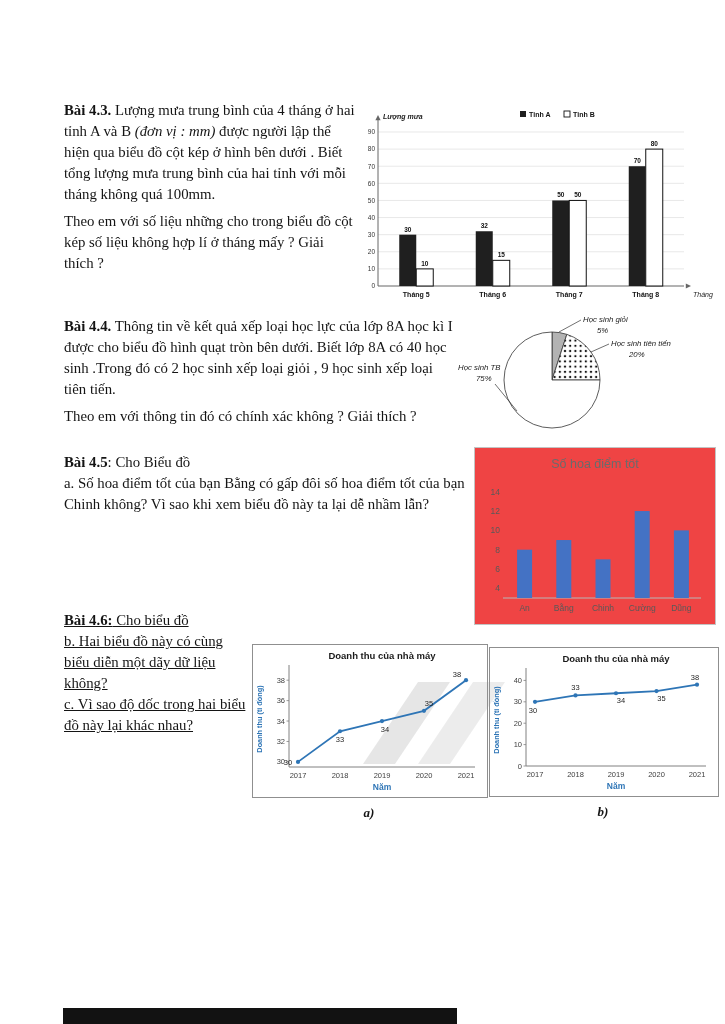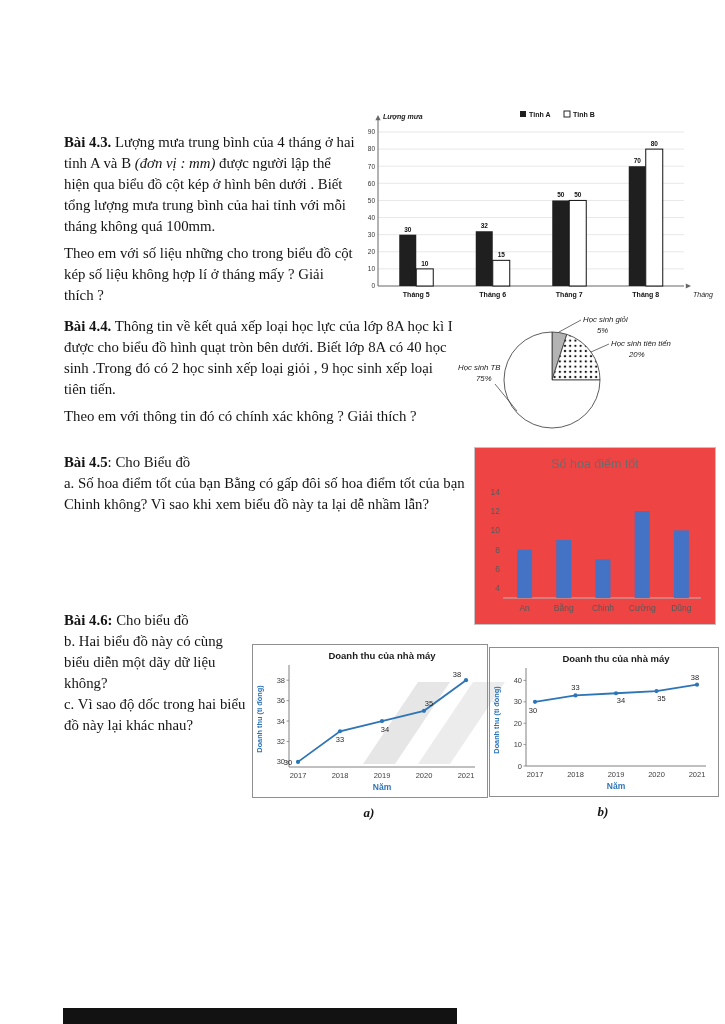--- a/index.html
+++ b/index.html
@@ -24,21 +24,21 @@
 
 <div class="page">
 
   <div class="wm">
     <svg width="185" height="128" viewBox="0 0 185 128">
       <path d="M25 100 L80 18 L112 18 L57 100 Z" fill="#d2d2d2"></path>
       <path d="M80 100 L135 18 L167 18 L112 100 Z" fill="#dedede"></path>
     </svg>
   </div>
 
-  <section class="abs" style="left:64px;top:100px;width:293px;margin-top:32px;">
+  <section class="abs" style="left:64px;top:100px;width:293px;">
     <p class="para"><b>Bài 4.3.</b><span> Lượng mưa trung bình của 4 tháng ở hai tỉnh A và B </span><i>(đơn vị : mm)</i><span> được người lập thể hiện qua biểu đồ cột kép ở hình bên dưới . Biết tổng lượng mưa trung bình của hai tỉnh với mỗi tháng không quá 100mm.</span></p>
     <p class="para gap">Theo em với số liệu những cho trong biểu đồ cột kép số liệu không hợp lí ở tháng mấy ? Giải thích ?</p>
   </section>
 
   <div class="abs chartz" style="left:352px;top:104px;">
     <svg width="364" height="206">
         <line x1="26" y1="182" x2="332" y2="182" stroke="#666" stroke-width="1"></line>
         <text x="23" y="184.3" font-size="6.5" text-anchor="end" fill="#333">0</text>
         <line x1="26" y1="164.88888888888889" x2="332" y2="164.88888888888889" stroke="#d8d8d8" stroke-width="0.6"></line>
         <text x="23" y="167.1888888888889" font-size="6.5" text-anchor="end" fill="#333">10</text>
@@ -139,21 +139,21 @@
         <text x="88.80000000000001" y="163" font-size="8.5" text-anchor="middle" fill="#595959">Bằng</text>
         <rect x="120.5" y="111.35593220338984" width="15" height="38.64406779661016" fill="#4472c4"></rect>
         <text x="128" y="163" font-size="8.5" text-anchor="middle" fill="#595959">Chinh</text>
         <rect x="159.70000000000002" y="63.05084745762713" width="15" height="86.94915254237287" fill="#4472c4"></rect>
         <text x="167.20000000000002" y="163" font-size="8.5" text-anchor="middle" fill="#595959">Cường</text>
         <rect x="198.9" y="82.37288135593221" width="15" height="67.62711864406779" fill="#4472c4"></rect>
         <text x="206.4" y="163" font-size="8.5" text-anchor="middle" fill="#595959">Dũng</text>
       </svg>
   </div>
 
-  <section class="abs" style="left:64px;top:610px;width:188px;">
+  <section class="abs" style="left:64px;top:610px;width:188px;text-decoration:underline;">
     <p class="para"><b>Bài 4.6:</b><span> Cho biểu đồ</span></p>
     <p class="para">b. Hai biểu đồ này có cùng biểu diễn một dãy dữ liệu không?</p>
     <p class="para">c. Vì sao độ dốc trong hai biểu đồ này lại khác nhau?</p>
   </section>
 
   <div class="abs chartz" style="left:252px;top:644px;width:236px;">
     <svg class="boxed2" width="234" height="152">
         <text x="129" y="14" font-size="9.5" font-weight="bold" text-anchor="middle" fill="#1a1a1a">Doanh thu của nhà máy</text>
         <line x1="36" y1="20" x2="36" y2="122" stroke="#808080" stroke-width="1"></line>
         <line x1="36" y1="122" x2="222" y2="122" stroke="#808080" stroke-width="1"></line>

